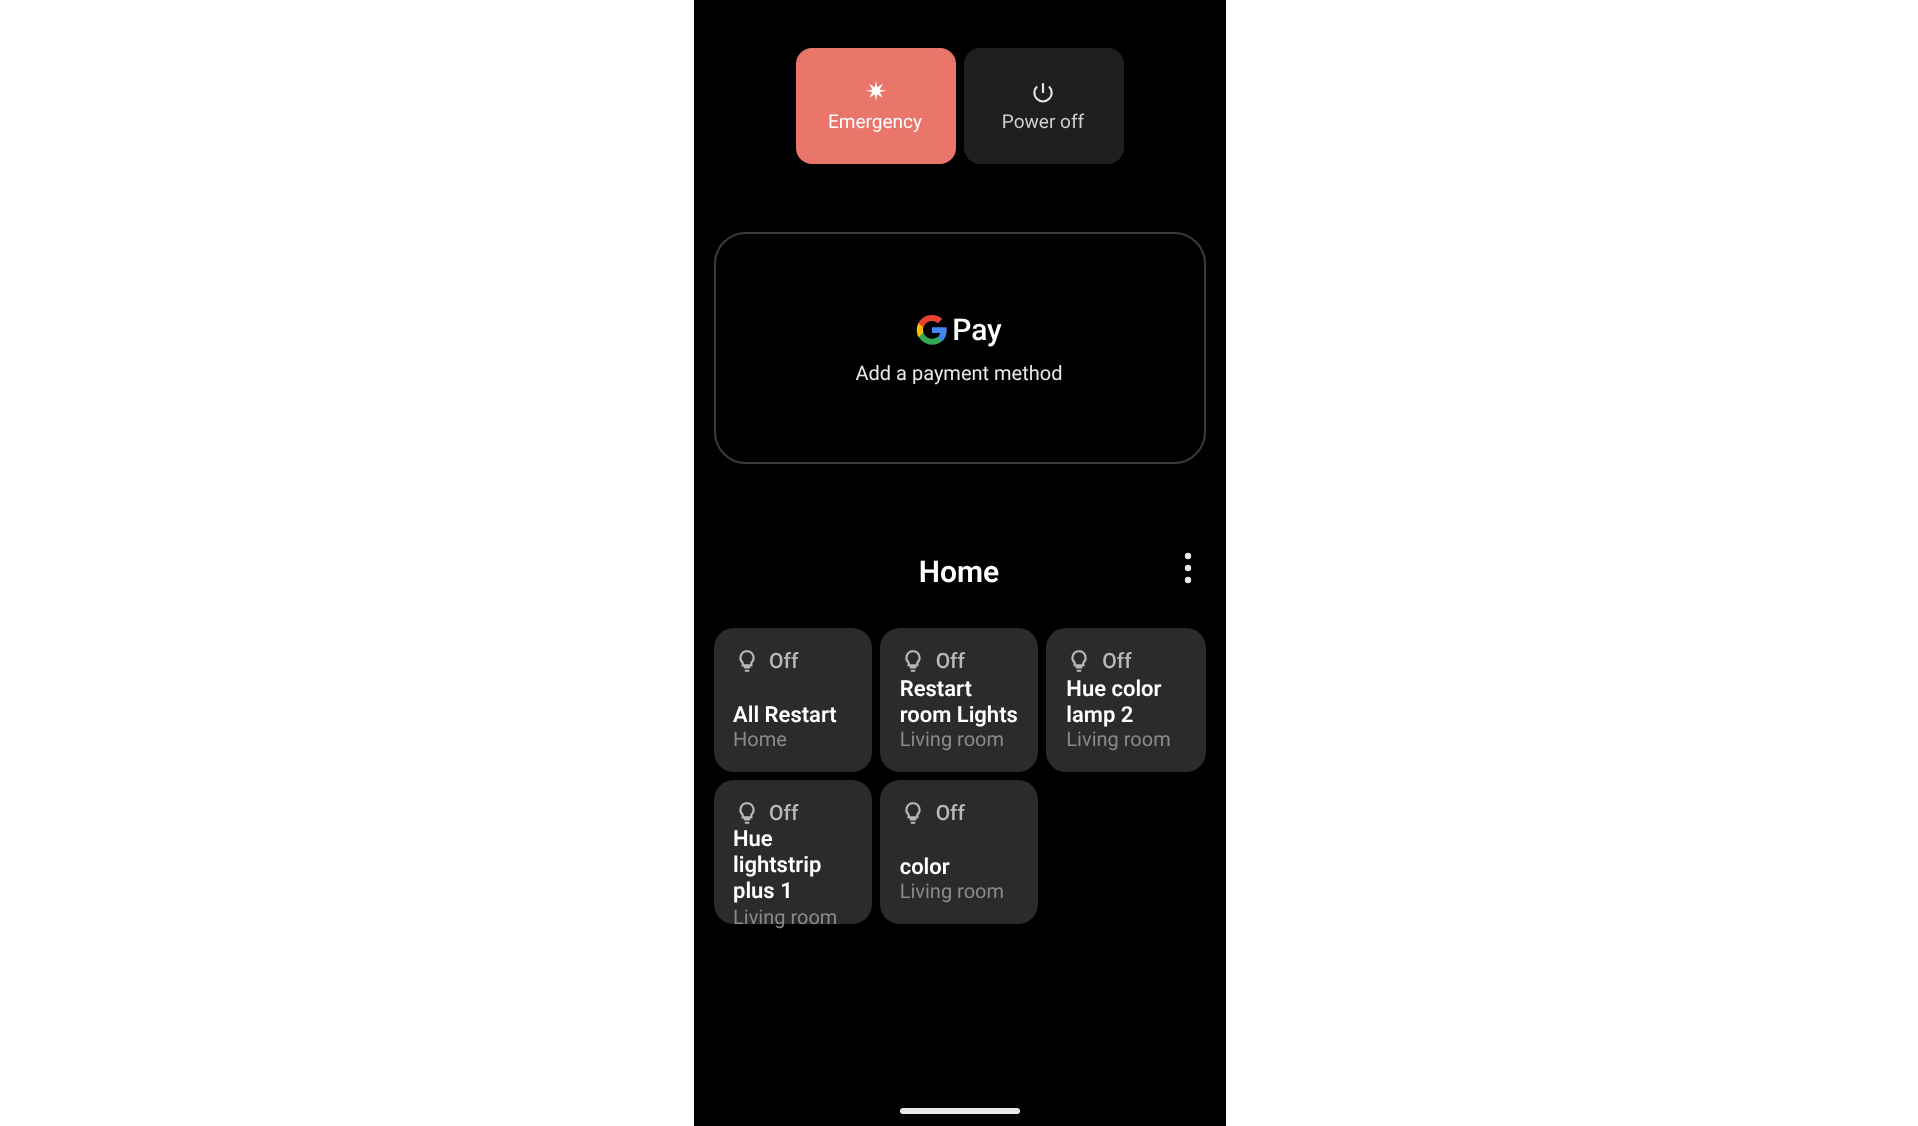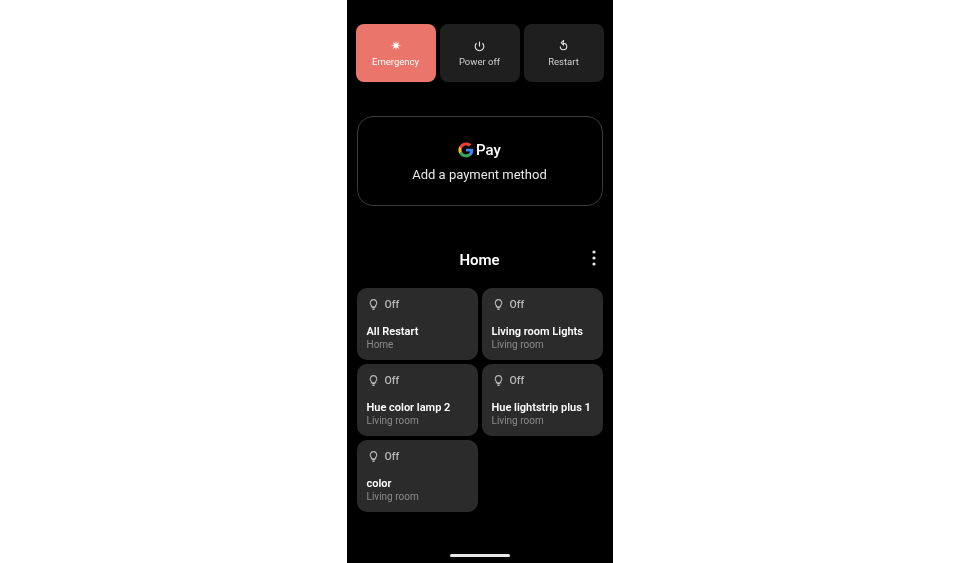--- a/index.html
+++ b/index.html
@@ -39,58 +39,58 @@
     .power-btn.emergency { background: #e9756b; }
     .power-btn.dark { background: #1f1f1f; }
     .power-btn .icon { color: #e8e8e8; display:flex; align-items:center; justify-content:center; }
     .power-btn.emergency .icon { color: #fff; }
     .power-btn .lbl { font-size: 9.5px; color: #d0d0d0; }
     .power-btn.emergency .lbl { color: #fff; }
     .pay-card {
       margin: 34px 5px 0 5px;
       border: 1px solid #3a3a3a;
       border-radius: 16px;
-      height: 90px;
+      height: 116px;
       display: flex;
       flex-direction: column;
       align-items: center;
       justify-content: center;
       gap: 8px;
       cursor: pointer;
     }
     .gpay {
       display: flex;
       align-items: center;
       gap: 2px;
       font-size: 15px;
       font-weight: 500;
       color: #fff;
     }
     .g-logo { width: 16px; height: 16px; flex-shrink:0; }
-    .pay-text { font-size: 13px; color: #e8e8e8; }
+    .pay-text { font-size: 10px; color: #e8e8e8; }
     .home-header {
       margin-top: 40px;
       display: flex;
       align-items: center;
       justify-content: center;
       position: relative;
       height: 28px;
     }
     .home-title { color: #fff; font-size: 15px; font-weight: 600; }
     .more-btn {
       position: absolute;
       right: 8px;
       color: #e8e8e8;
       cursor: pointer;
       padding:4px;
     }
     .tiles {
       margin-top: 14px;
       display: grid;
-      grid-template-columns: 1fr 1fr;
+      grid-template-columns: 1fr 1fr 1fr;
       gap: 4px;
       padding: 0 5px;
     }
     .tile {
       background: #2b2b2b;
       border-radius: 10px;
       padding: 10px 10px 10px 10px;
       height: 72px;
       display: flex;
       flex-direction: column;
@@ -129,28 +129,20 @@
     </div>
     <div class="power-btn dark">
       <span class="icon">
         <svg width="13" height="13" viewBox="0 0 24 24" fill="none" stroke="currentColor" stroke-width="2">
             <path d="M12 3v9"></path>
             <path d="M6.5 6a8 8 0 1 0 11 0"></path>
           </svg>
       </span>
       <span class="lbl">Power off</span>
     </div>
-    <div class="power-btn dark">
-      <span class="icon">
-        <svg width="13" height="13" viewBox="0 0 24 24" fill="none" stroke="currentColor" stroke-width="2">
-            <path d="M12 4V1L8 5l4 4V6a6 6 0 1 1-6 6"></path>
-          </svg>
-      </span>
-      <span class="lbl">Restart</span>
-    </div>
   </div>
 
   <div class="pay-card">
     <div class="gpay">
       <svg class="g-logo" viewBox="0 0 24 24">
         <path fill="#4285F4" d="M23 12.2c0-.8-.1-1.5-.2-2.2H12v4.2h6.2c-.3 1.4-1.1 2.6-2.3 3.4v2.8h3.7C21.8 18.4 23 15.6 23 12.2z"></path>
         <path fill="#34A853" d="M12 23c3.1 0 5.7-1 7.6-2.8l-3.7-2.8c-1 .7-2.4 1.1-3.9 1.1-3 0-5.5-2-6.4-4.7H1.8v2.9C3.7 20.4 7.5 23 12 23z"></path>
         <path fill="#FBBC05" d="M5.6 13.8c-.2-.7-.4-1.4-.4-2.1s.1-1.5.4-2.1V6.7H1.8C1 8.3.6 10.1.6 12s.4 3.7 1.2 5.3l3.8-3.5z"></path>
         <path fill="#EA4335" d="M12 5.2c1.7 0 3.2.6 4.4 1.7l3.3-3.3C17.7 1.8 15.1.8 12 .8 7.5.8 3.7 3.4 1.8 7.1l3.8 2.9C6.5 7.2 9 5.2 12 5.2z"></path>
       </svg>
@@ -184,21 +176,21 @@
       </div>
     </div>
     <div class="tile">
       <div class="tile-top">
         <svg viewBox="0 0 24 24" fill="none" stroke="#b8b8b8" stroke-width="2">
             <path d="M9 18h6M10 21h4M12 3a6 6 0 0 0-4 10.5V16h8v-2.5A6 6 0 0 0 12 3z"></path>
           </svg>
         <span class="tile-state">Off</span>
       </div>
       <div>
-        <div class="tile-name">Living room Lights</div>
+        <div class="tile-name">Restart room Lights</div>
         <div class="tile-loc">Living room</div>
       </div>
     </div>
     <div class="tile">
       <div class="tile-top">
         <svg viewBox="0 0 24 24" fill="none" stroke="#b8b8b8" stroke-width="2">
             <path d="M9 18h6M10 21h4M12 3a6 6 0 0 0-4 10.5V16h8v-2.5A6 6 0 0 0 12 3z"></path>
           </svg>
         <span class="tile-state">Off</span>
       </div>

